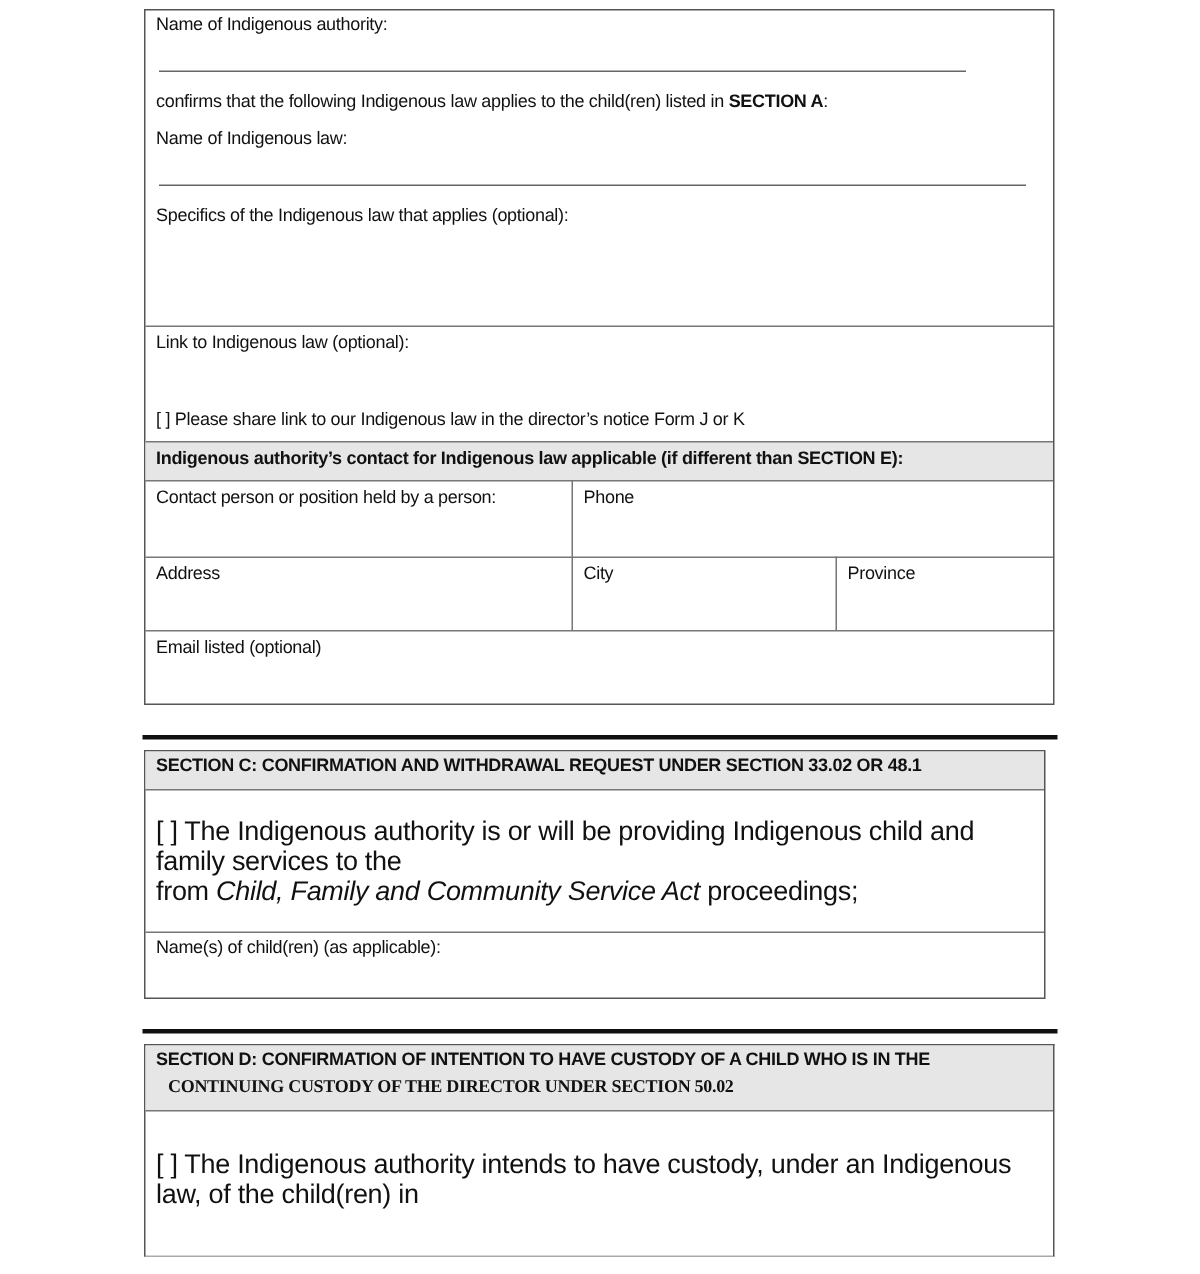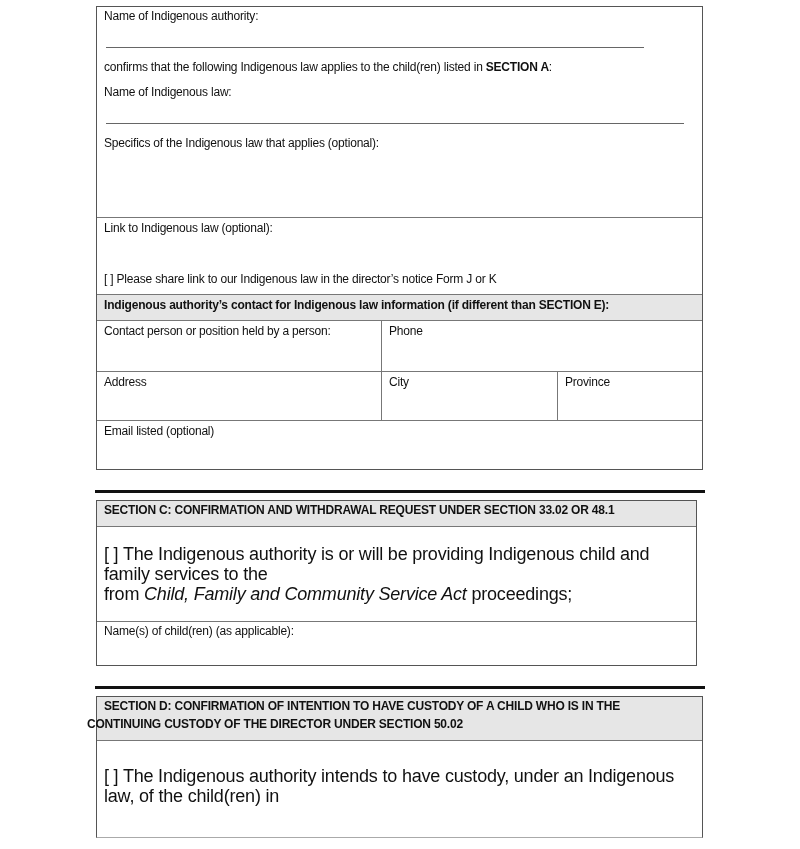--- a/index.html
+++ b/index.html
@@ -36,21 +36,21 @@
 <textarea class="field" style="left: 100px; top: 154px; width: 598px; height: 60px; resize: none;"></textarea>
 <div class="hline" style="left:97px; top:217px; width:605px;"></div>
 
 <span class="txt" style="left:104px; top:220px;">Link to Indigenous law (optional):</span>
 <input class="field" style="left: 104px; top: 240px; width: 594px; height: 24px;">
 <span class="txt" style="left:104px; top:271px;"><span>[ ]</span> <span>Please share link to our Indigenous law in the director’s notice Form J or K</span></span>
 
 <div class="gray" style="left:97px; top:294px; width:605px; height:26px;"></div>
 <div class="hline" style="left:97px; top:294px; width:605px;"></div>
 <div class="hline" style="left:97px; top:320px; width:605px;"></div>
-<span class="txt bold" style="left:104px; top:297px;">Indigenous authority’s contact for Indigenous law information (if different than SECTION E):</span>
+<span class="txt bold" style="left:104px; top:297px;">Indigenous authority’s contact for Indigenous law applicable (if different than SECTION E):</span>
 
 <span class="txt" style="left:104px; top:323px;">Contact person or position held by a person:</span>
 <input class="field" style="left: 102px; top: 342px; width: 274px; height: 26px;">
 <div class="vline" style="left:381px; top:320px; height:100px;"></div>
 <span class="txt" style="left:389px; top:323px;">Phone</span>
 <input class="field" style="left: 386px; top: 342px; width: 312px; height: 26px;">
 <div class="hline" style="left:97px; top:371px; width:605px;"></div>
 
 <span class="txt" style="left:104px; top:374px;">Address</span>
 <input class="field" style="left: 102px; top: 392px; width: 274px; height: 26px;">
@@ -77,17 +77,17 @@
 
 <div class="hline" style="left:97px; top:621px; width:599px;"></div>
 <span class="txt" style="left:104px; top:623px;">Name(s) of child(ren) (as applicable):</span>
 <input class="field" style="left: 102px; top: 642px; width: 590px; height: 20px;">
 
 <div class="rule" style="left:95px; top:686px; width:610px;"></div>
 <div class="box" style="left:96px; top:696px; width:607px; height:142px; border-bottom-color:#aaa;"></div>
 <div class="gray" style="left:97px; top:697px; width:605px; height:43px;"></div>
 <div class="hline" style="left:97px; top:740px; width:605px;"></div>
 <span class="txt bold" style="left:104px; top:698px;">SECTION D: CONFIRMATION OF INTENTION TO HAVE CUSTODY OF A CHILD WHO IS IN THE</span>
-<span class="txt bold" style="left:87px; top:716px;">CONTINUING CUSTODY OF THE DIRECTOR UNDER SECTION 50.02</span>
+<span class="txt bold" style="left:112px; top:716px;font-family:Liberation Serif, serif;">CONTINUING CUSTODY OF THE DIRECTOR UNDER SECTION 50.02</span>
 
 <div class="para" style="left:104px; top:766px; width:596px;">
   <div><span>[ ]</span> <span>The Indigenous authority intends to have custody, under an Indigenous law, of the child(ren) in</span></div>
 </div>
 
 </body></html>

